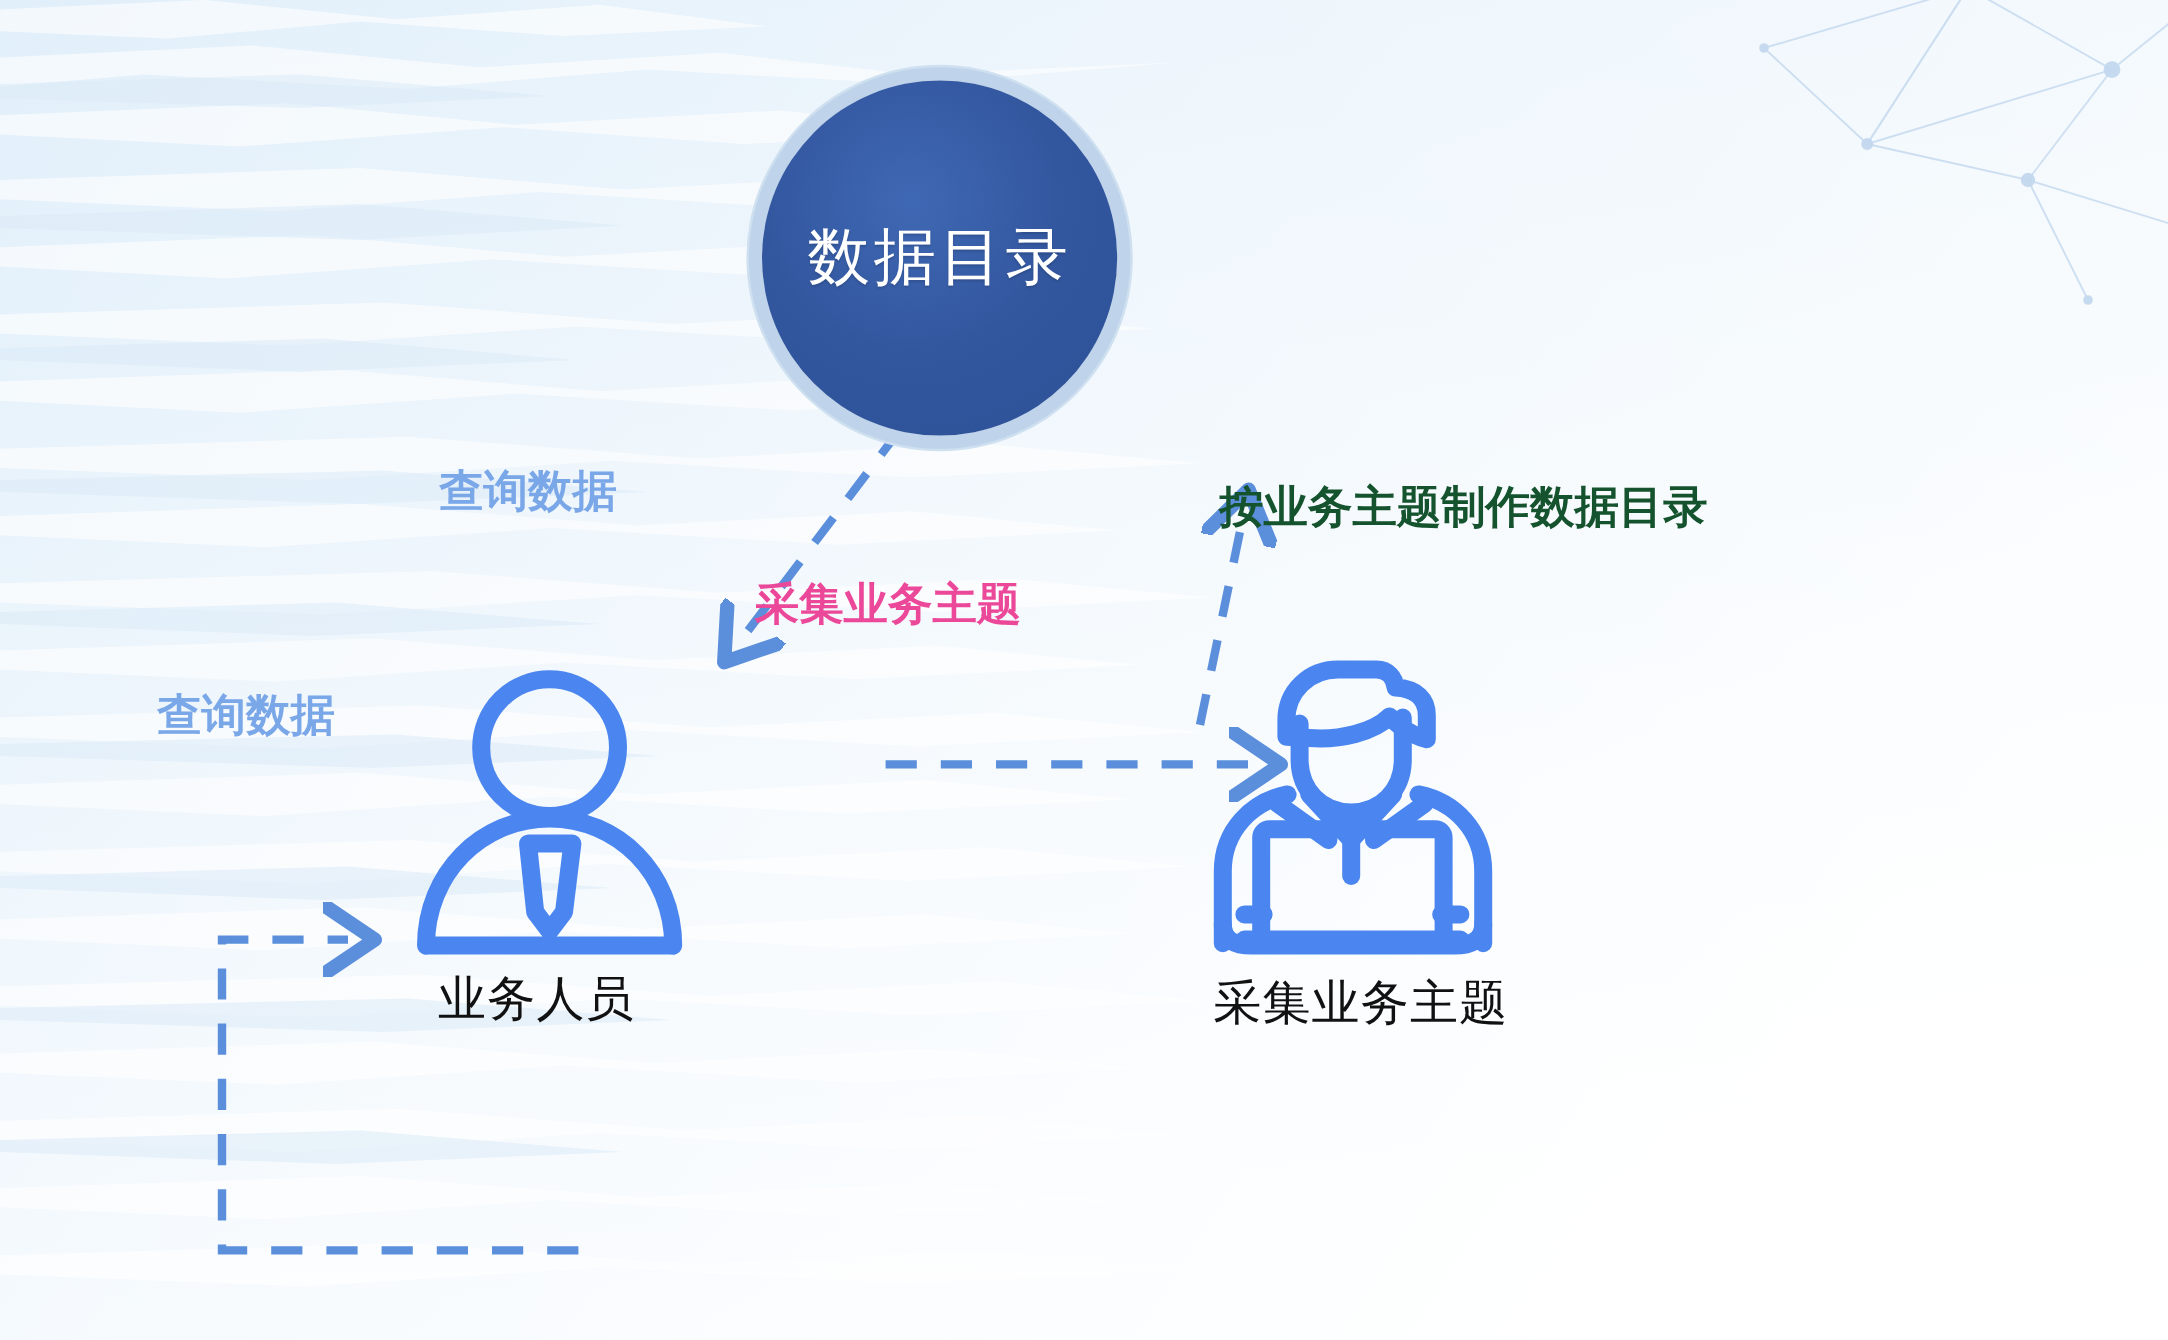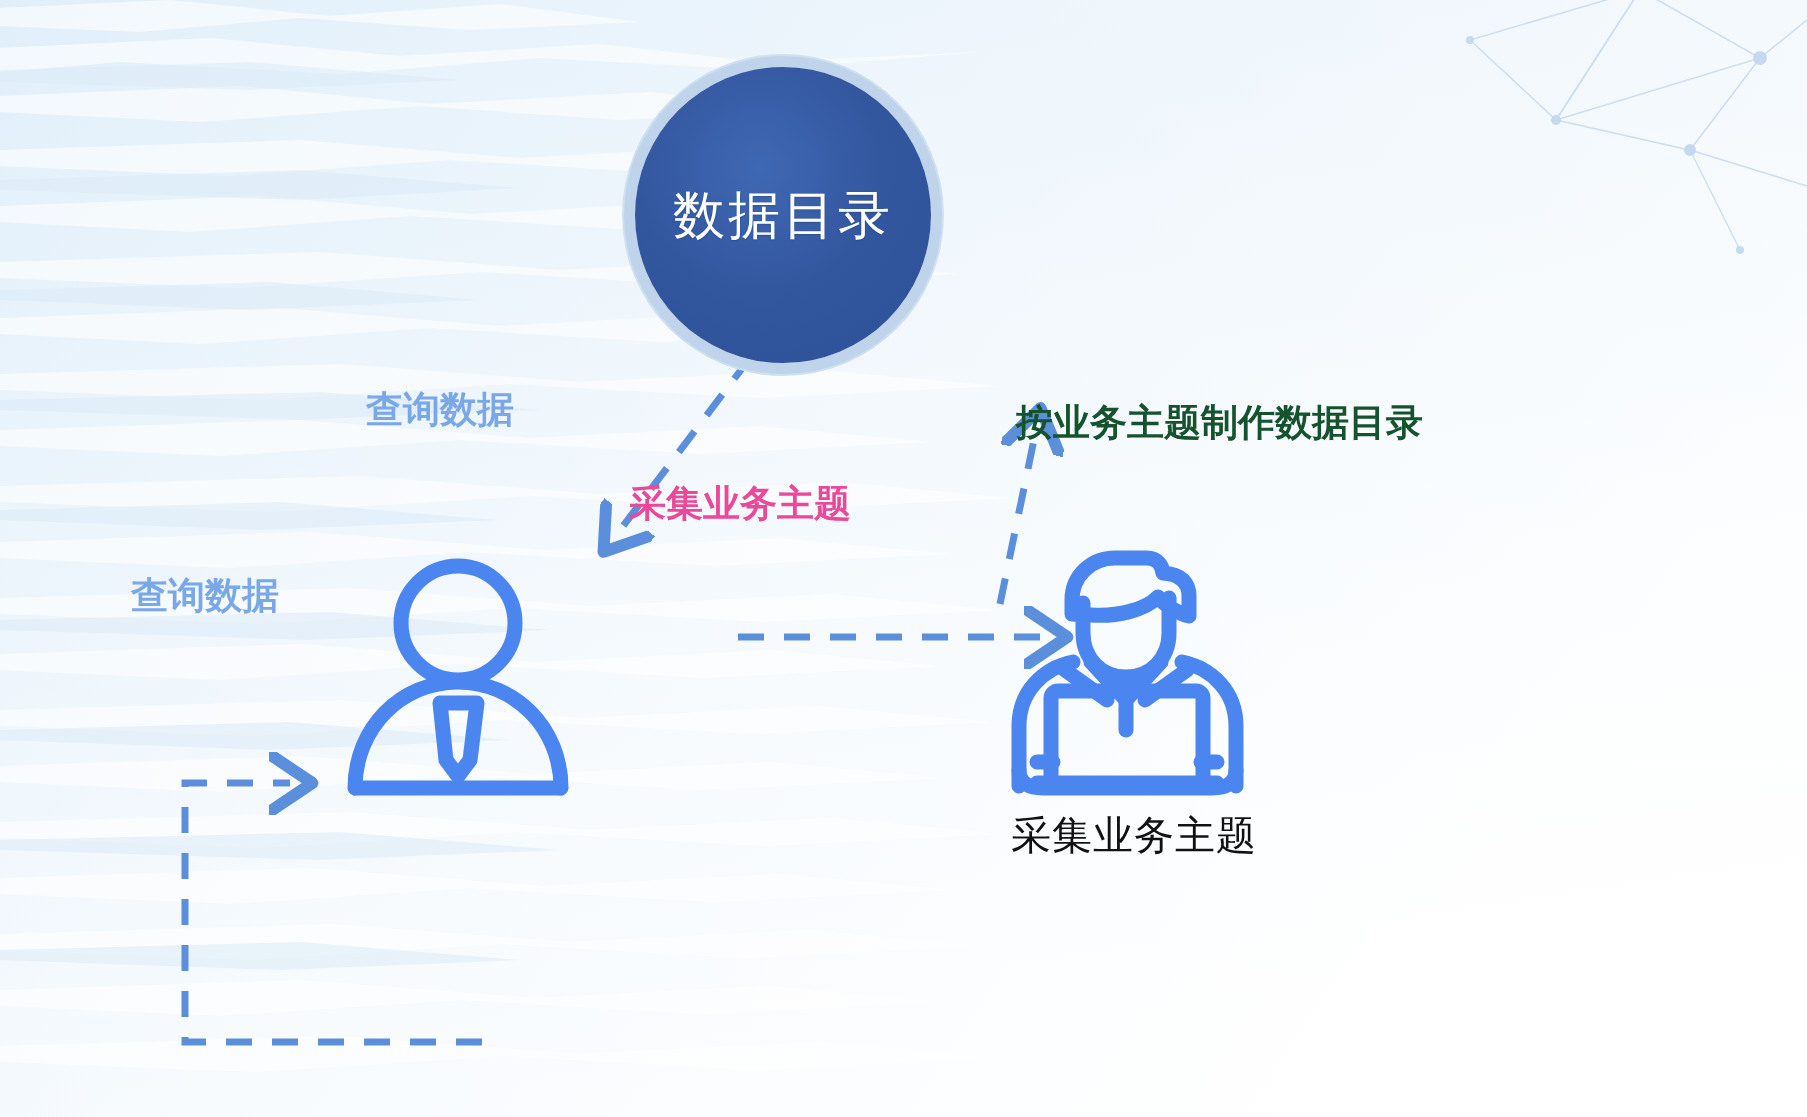--- a/index.html
+++ b/index.html
@@ -176,20 +176,21 @@
         <circle cx="118" cy="68" r="57"></circle>
 
         <path d="M15,233 C15,173 61,127 118,127 C175,127 221,173 221,233"></path>
 
         <path d="M13,233 L223,233" stroke-linecap="butt"></path>
 
         <path d="M100,148 L137,148 L130,205 L118,221 L106,205 Z"></path>
       </g>
     </svg>
   </div>
+  <div class="actor-label a-biz">业务人员</div>
 
   <div class="actor-icon dev">
     <svg width="265" height="250" viewBox="0 0 265 250">
       <g fill="none" stroke="#4a85f0" stroke-width="15" stroke-linecap="round" stroke-linejoin="round">
 
         <path d="M77,60 C77,36 96,18 120,18 L152,18 C162,18 167,25 168,33
                  C186,34 194,43 194,56 L194,76 C194,76 176,72 163,57
                  C150,70 122,77 96,75 L77,74 Z"></path>
 
         <path d="M88,63 L88,93 C88,118 106,137 131,137 C156,137 174,118 174,93 L174,58"></path>

